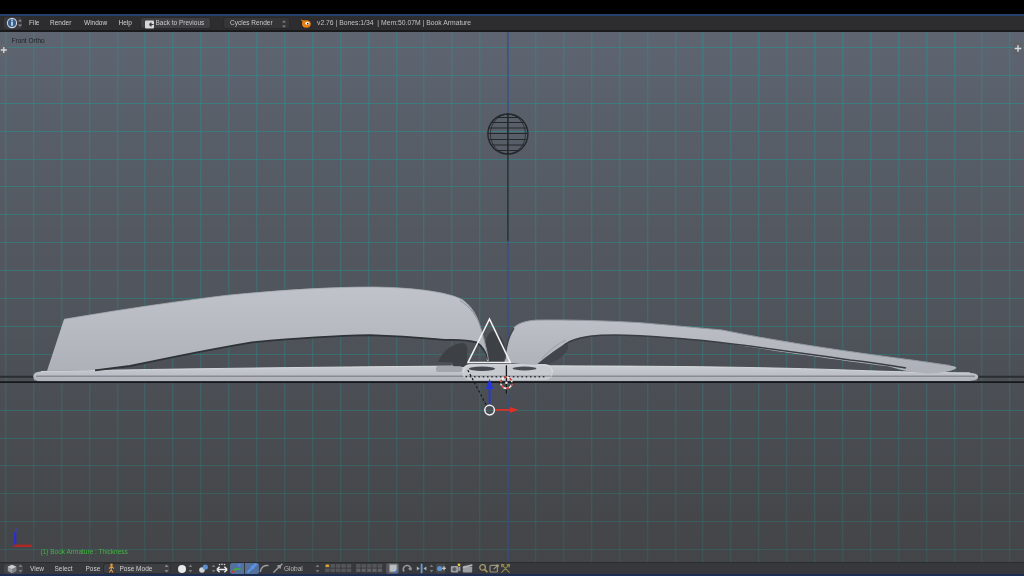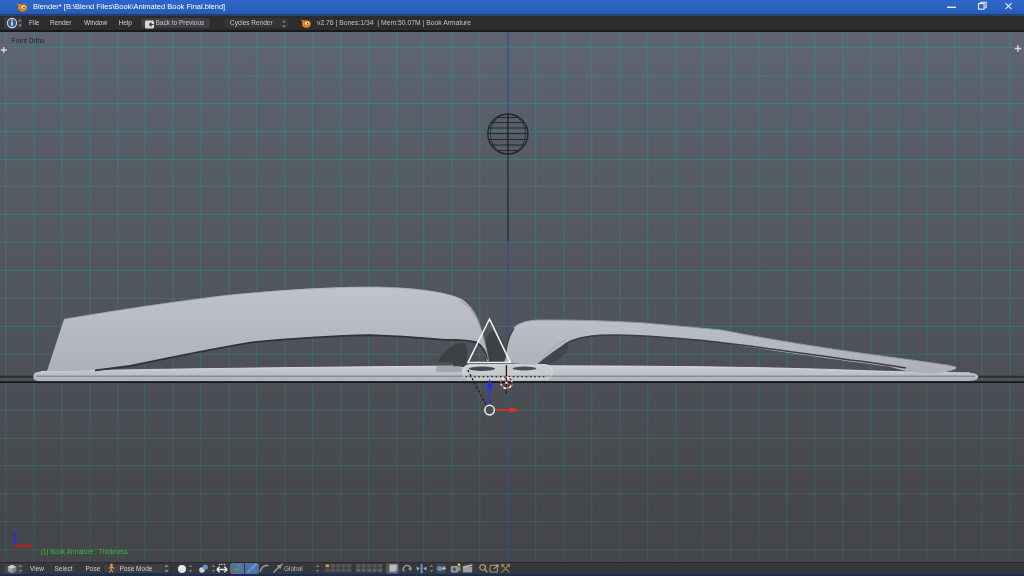--- a/index.html
+++ b/index.html
@@ -20,35 +20,20 @@
 .header3d{position:absolute;left:0;top:561.5px;width:1024px;height:12px;background:#37383b;border-top:1px solid #2b2c2e;}
 .navy{position:absolute;left:0;top:573.5px;width:1024px;height:2.5px;background:#1c2d55;}
 .mtxt{position:absolute;top:3.2px;font-size:6.5px;color:#d2d2d2;white-space:pre;}
 .htxt{position:absolute;top:2.8px;font-size:6.5px;color:#cfcfcf;white-space:pre;}
 .btn{position:absolute;top:1px;height:11.5px;border-radius:3px;background:#3f3f43;border:1px solid #29292b;color:#c9c9c9;font-size:6.5px;}
 .fo{position:absolute;left:11.5px;top:5px;font-size:6.5px;color:#1e2022;}
 .grn{position:absolute;left:40.5px;top:516.5px;font-size:6.5px;color:#3eb83e;}
 </style></head>
 <body>
 <div id="root">
-  <div class="title">
-    <svg width="14" height="12" style="position:absolute;left:15px;top:1px" viewBox="0 0 14 12">
-      <ellipse cx="7.6" cy="6.8" rx="4.6" ry="3.9" fill="#e87f10"></ellipse>
-      <ellipse cx="8.6" cy="6.1" rx="2.1" ry="1.6" fill="#fff"></ellipse>
-      <path d="M1,2.2 L6.5,3.6 L4,5.8 Z" fill="#e87f10"></path>
-      <circle cx="9" cy="6.4" r="0.9" fill="#1a3050"></circle>
-    </svg>
-    <div class="txt">Blender* [B:\Blend Files\Book\Animated Book Final.blend]</div>
-    <svg width="80" height="14" style="position:absolute;left:940px;top:0" viewBox="0 0 80 14">
-      <rect x="7" y="6.6" width="9" height="1.4" fill="#eaf0fa"></rect>
-      <rect x="38.5" y="3.6" width="5.6" height="5.6" fill="none" stroke="#eaf0fa" stroke-width="1.1"></rect>
-      <path d="M40.5,3.6 v-1.4 h5.6 v5.6 h-1.4" fill="none" stroke="#eaf0fa" stroke-width="1.1"></path>
-      <path d="M65.5,3.2 l6,6 M71.5,3.2 l-6,6" stroke="#eaf0fa" stroke-width="1.2"></path>
-    </svg>
-  </div>
   <div class="infotop"></div>
   <div class="infobar">
     <div style="position:absolute;left:4px;top:1px;width:18px;height:11.5px;background:#3a3a3e;border-radius:3px;"></div>
     <svg width="12" height="12" style="position:absolute;left:6px;top:1px" viewBox="0 0 12 12">
       <circle cx="6" cy="6" r="4.6" fill="#355f8d" stroke="#cdd4dc" stroke-width="1.1"></circle>
       <rect x="5.35" y="4.6" width="1.3" height="4.2" fill="#fff"></rect>
       <rect x="5.35" y="2.6" width="1.3" height="1.3" fill="#fff"></rect>
     </svg>
     <svg width="6" height="12" style="position:absolute;left:16.5px;top:1px" viewBox="0 0 6 12">
       <path d="M3,2.2 L5,4.6 H1 Z M3,9.8 L1,7.4 H5 Z" fill="#8a8a8e"></path>

